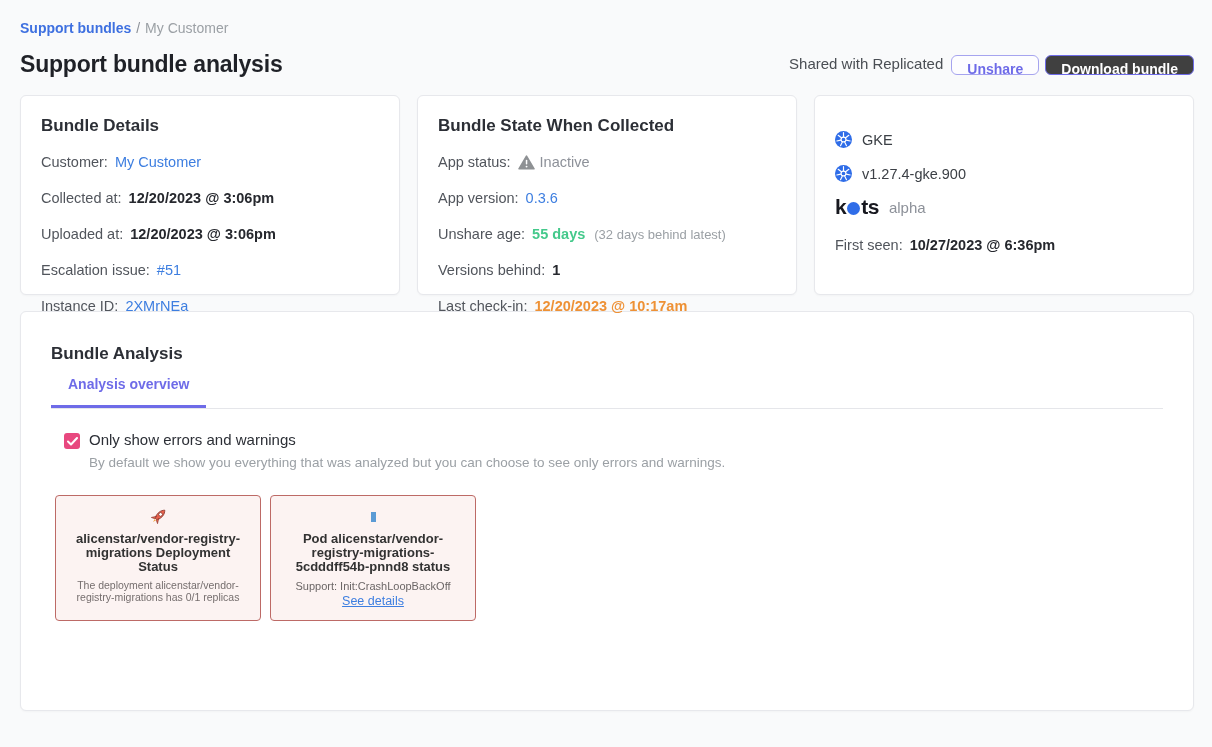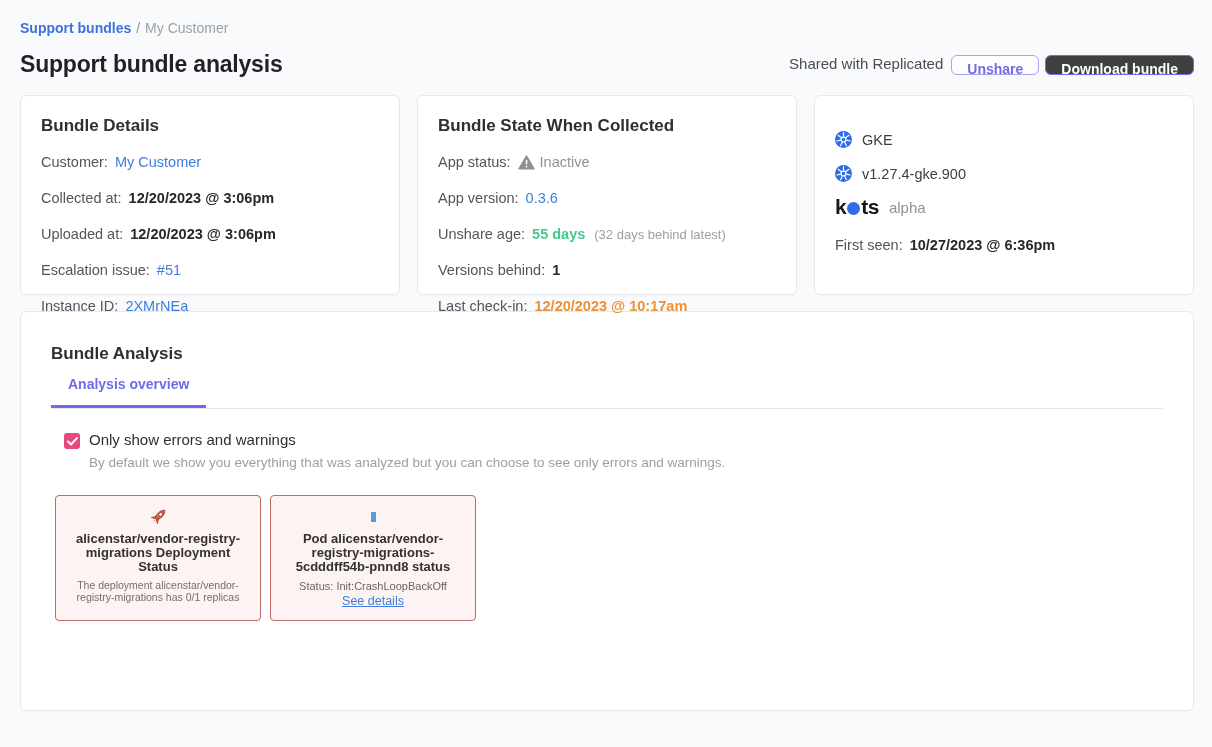--- a/index.html
+++ b/index.html
@@ -238,20 +238,20 @@
         </div>
         <div class="result-title">alicenstar/vendor-registry-migrations Deployment Status</div>
         <div class="result-msg">The deployment alicenstar/vendor-registry-migrations has 0/1 replicas</div>
       </div>
 
       <div class="result-card">
         <div class="result-icon">
           <span class="pod-glyph"></span>
         </div>
         <div class="result-title">Pod alicenstar/vendor-registry-migrations-5cdddff54b-pnnd8 status</div>
-        <div class="result-status">Status: Init:CrashLoopBackOff</div>
+        <div class="result-status">Support: Init:CrashLoopBackOff</div>
         <div class="result-link">See details</div>
       </div>
 
     </div>
   </div>
 
 </div>
 
 </body></html>

